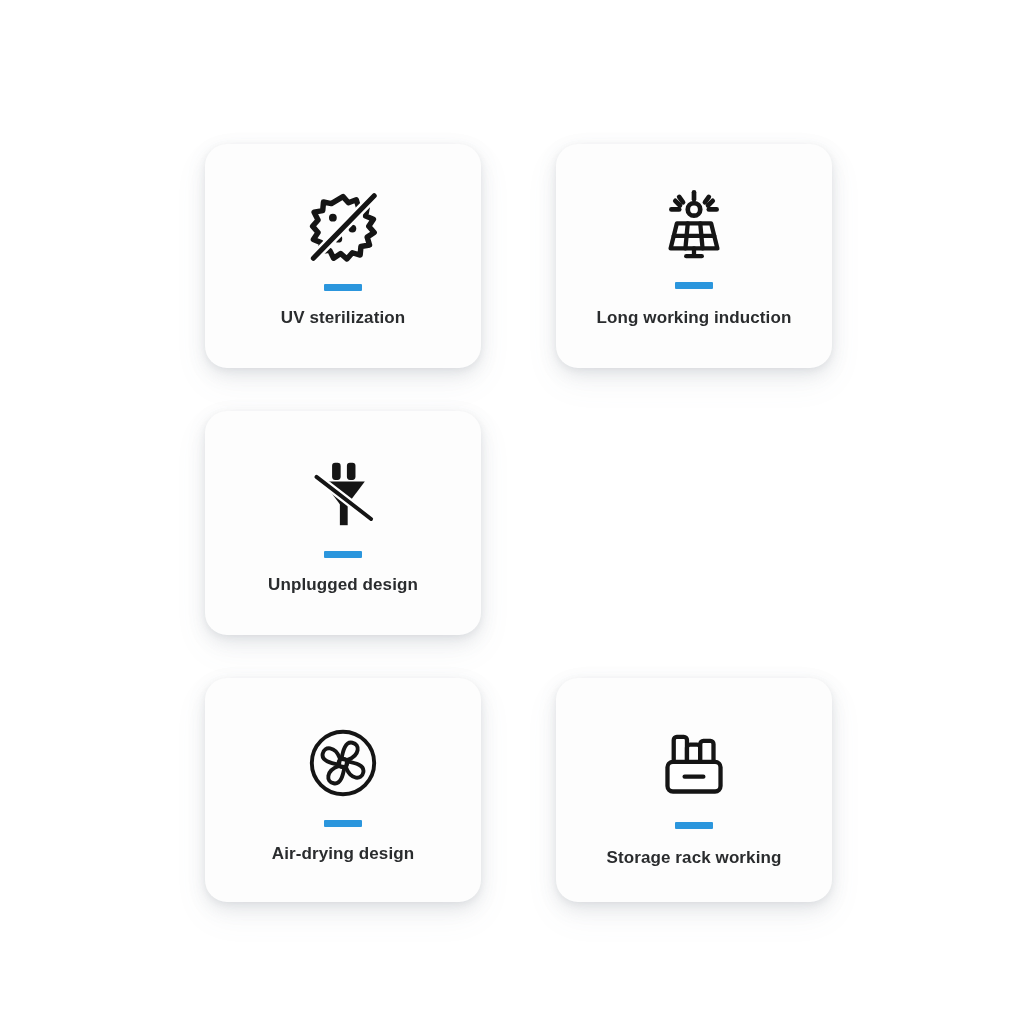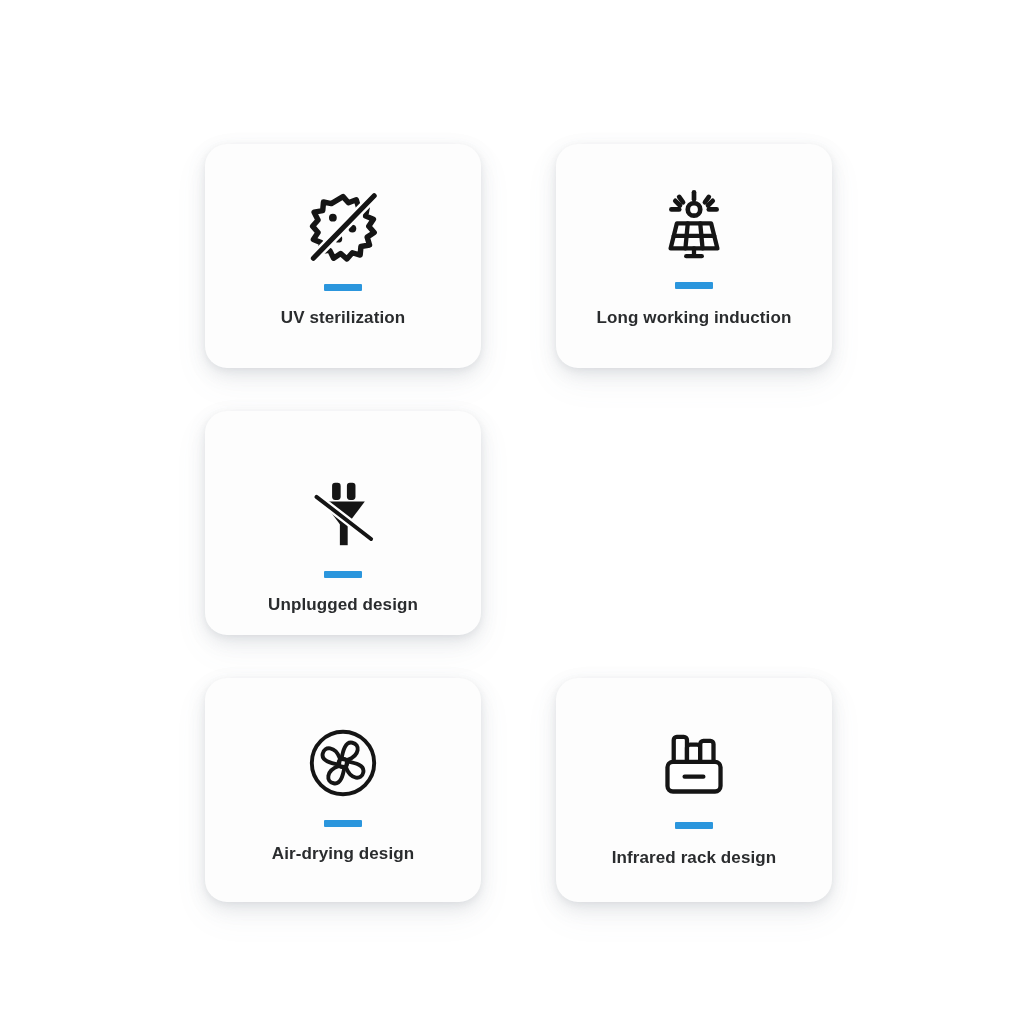--- a/index.html
+++ b/index.html
@@ -36,21 +36,21 @@
     align-items: center;
     box-sizing: border-box;
   }
 
   
   .col-left  { left: 205px; }
   .col-right { left: 556px; }
 
   
   .row-1 { top: 144px; }
-  .row-2 { top: 411px; justify-content: center; }
+  .row-2 { top: 411px; }
   .row-3 { top: 678px; }
 
   .card-icon {
     display: block;
     margin-top: 44px;
     width: 78px;
     height: 78px;
   }
   .card-icon svg { display: block; width: 100%; height: 100%; }
 
@@ -170,16 +170,16 @@
         <g fill="#ffffff" stroke="#151515" stroke-width="5.5" stroke-linejoin="round">
           <rect x="24" y="14" width="17" height="36" rx="4"></rect>
           <rect x="41" y="24" width="17" height="26" rx="4"></rect>
           <rect x="58" y="19" width="17" height="31" rx="4"></rect>
           <rect x="16" y="46" width="68" height="38" rx="7"></rect>
         </g>
         <line x1="38" y1="65" x2="62" y2="65" stroke="#151515" stroke-width="5.5" stroke-linecap="round"></line>
       </svg>
     </span>
     <div class="accent-bar"></div>
-    <div class="card-label">Infrared rack design</div>
+    <div class="card-label">Storage rack working</div>
   </div>
 
 </div>
 
 </body></html>

